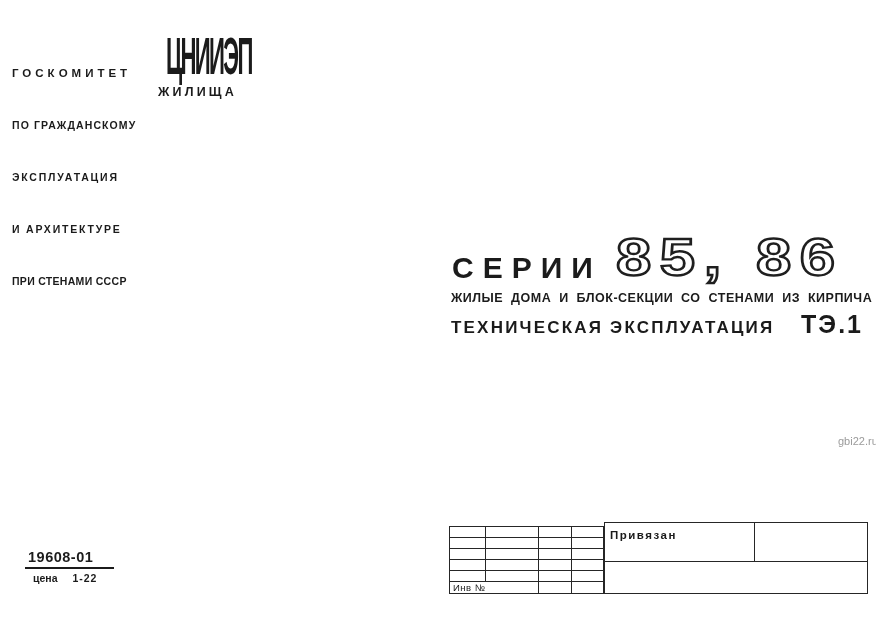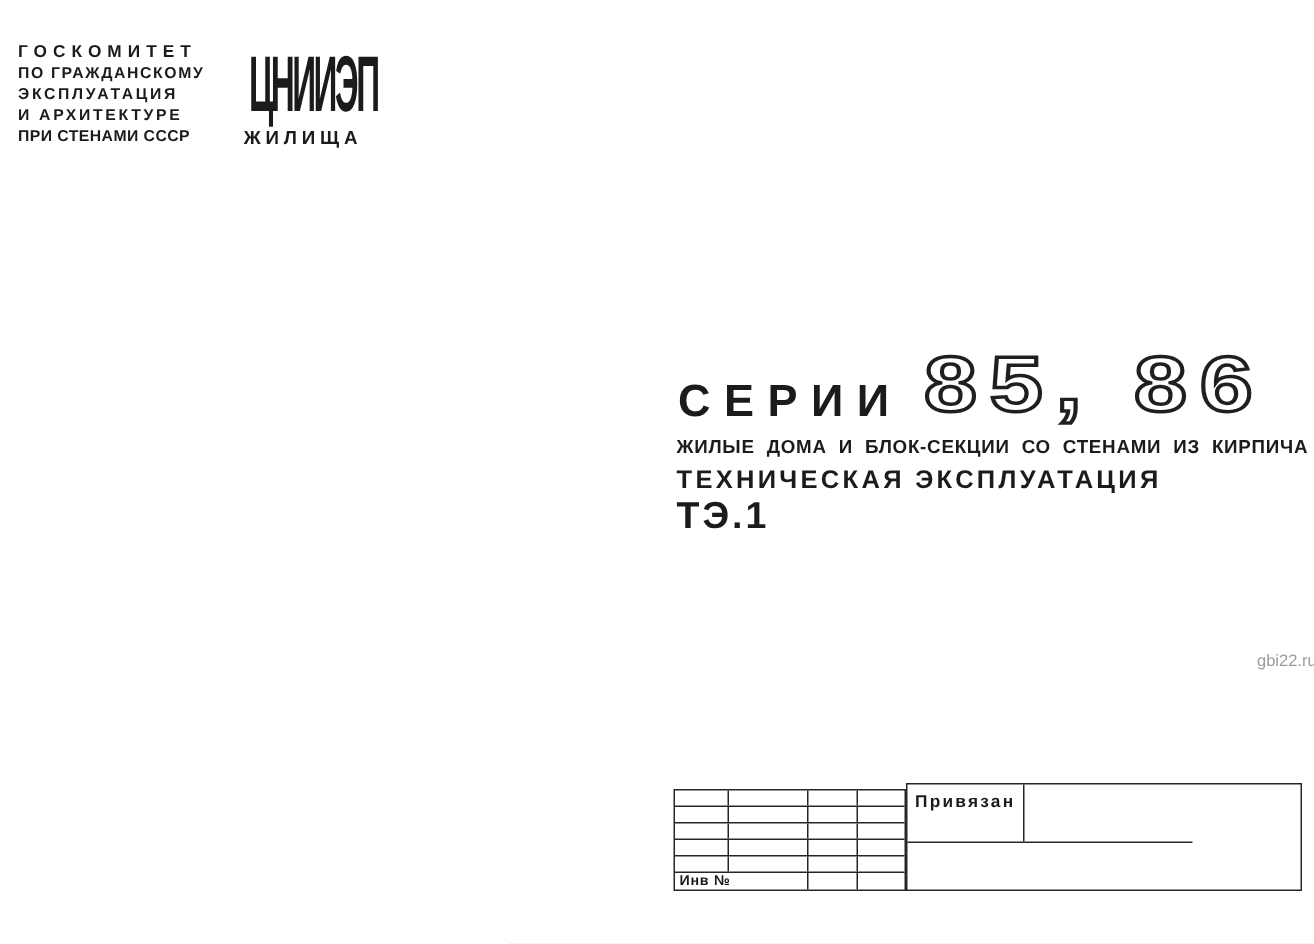--- a/index.html
+++ b/index.html
@@ -7,36 +7,36 @@
     position:relative;
     width:876px;height:629px;
     background:#ffffff;
     overflow:hidden;
     font-family:"Liberation Sans", sans-serif;
     color:#1b1b1b;
     margin:0 auto;
   }
   
   .agency{position:absolute;left:12px;top:28px;font-weight:bold;}
-  .agency .ln{display:block;white-space:nowrap;line-height:14px;font-size:10.5px;}
+  .agency .ln{display:block;white-space:nowrap;line-height:14px;font-size:10.5px;margin-top:38px;}
   .agency .ln.l0{font-size:11.5px;letter-spacing:4px;}
   .agency .ln.l1{letter-spacing:1.1px;}
   .agency .ln.l2{letter-spacing:1.8px;}
   .agency .ln.l3{letter-spacing:1.8px;}
   .agency .ln.l4{letter-spacing:0.3px;}
   
   .logo{position:absolute;left:158px;top:27px;width:88px;height:72px;}
   .logo-top{
     position:absolute;left:0;top:0;width:100%;text-align:center;
     font-size:27px;font-weight:bold;letter-spacing:-2px;
     transform:scale(0.82,1.95);transform-origin:top center;
     white-space:nowrap;
   }
   .logo-bottom{
-    position:absolute;left:0;top:58px;width:100%;text-align:center;
+    position:absolute;left:0;top:58px;width:100%;
     font-size:12.5px;font-weight:bold;letter-spacing:3.2px;white-space:nowrap;
   }
   
   .series-label{
     position:absolute;left:452px;top:251px;
     font-size:30px;font-weight:bold;letter-spacing:9px;white-space:nowrap;
   }
   .series-numbers{
     position:absolute;left:616px;top:227px;
     font-size:52px;font-weight:bold;letter-spacing:7px;white-space:nowrap;
@@ -46,21 +46,21 @@
   @supports not ((-webkit-text-stroke:1px #000)){
     .series-numbers{color:#1f1f1f;}
   }
   .subtitle{
     position:absolute;left:451px;top:291px;width:415px;
     font-size:12.5px;font-weight:bold;letter-spacing:0.5px;word-spacing:4px;
     white-space:nowrap;
   }
   .doctype-row{
     position:absolute;left:451px;top:310px;width:412px;
-    display:flex;justify-content:space-between;align-items:baseline;flex-direction:column;
+    display:flex;justify-content:space-between;align-items:baseline;
   }
   .doc-type{font-size:17px;font-weight:bold;letter-spacing:2.2px;white-space:nowrap;}
   .doc-code{font-size:25px;font-weight:bold;letter-spacing:2px;white-space:nowrap;}
   
   .watermark{position:absolute;left:838px;top:435px;font-size:11px;}
   
   .catalog{position:absolute;left:25px;top:549px;}
   .catalog-number{
     display:block;width:86px;padding-bottom:2px;padding-left:3px;
     border-bottom:2px solid #1b1b1b;
@@ -76,25 +76,25 @@
     display:flex;flex-direction:column;
   }
   .grid-row{flex:1;display:flex;border-bottom:1.4px solid #262626;}
   .grid-row:last-child{border-bottom:none;}
   .gcell{border-right:1.4px solid #262626;box-sizing:border-box;}
   .gcell.c1{width:36px;}
   .gcell.c2{width:53px;}
   .gcell.c3{width:33px;}
   .gcell.c4{flex:1;border-right:none;}
   .gcell.c12{width:89px;display:flex;align-items:center;}
-  .inv-label{font-size:9.5px;font-weight:bold;padding-left:3px;letter-spacing:0.5px;white-space:nowrap;}
+  .inv-label{font-size:9.5px;font-weight:normal;padding-left:3px;letter-spacing:0.5px;white-space:nowrap;}
   .stamp-right{
     position:absolute;left:155px;top:0;width:264px;height:72px;
     border:1.4px solid #262626;box-sizing:border-box;
-    display:flex;flex-direction:row;
+    display:flex;flex-direction:column;
   }
   .stamp-top{height:39px;border-bottom:1.4px solid #262626;display:flex;box-sizing:border-box;}
   .stamp-cell{flex:1;border-right:1.4px solid #262626;box-sizing:border-box;padding:2px 5px;}
   .stamp-label{font-size:11.5px;font-weight:bold;letter-spacing:1.5px;white-space:nowrap;}
   .stamp-corner{width:112px;}
   .stamp-bottom{flex:1;}
 </style>
 </head>
 <body>
 
@@ -116,20 +116,27 @@
   <div class="series-label">СЕРИИ</div>
   <div class="series-numbers">85, 86</div>
   <div class="subtitle">ЖИЛЫЕ ДОМА И БЛОК-СЕКЦИИ СО СТЕНАМИ ИЗ КИРПИЧА</div>
   <div class="doctype-row">
     <span class="doc-type">ТЕХНИЧЕСКАЯ ЭКСПЛУАТАЦИЯ</span>
     <span class="doc-code">ТЭ.1</span>
   </div>
 
   <div class="watermark" style="color: rgb(155, 155, 155);">gbi22.ru</div>
 
+  <div class="catalog">
+    <span class="catalog-number">19608-01</span>
+    <div class="price-row">
+      <span class="price-label">цена</span>
+      <span class="price-value">1-22</span>
+    </div>
+  </div>
 
   <div class="titleblock">
     <div class="stamp-grid">
       <div class="grid-row">
         <div class="gcell c1"></div>
         <div class="gcell c2"></div>
         <div class="gcell c3"></div>
         <div class="gcell c4"></div>
       </div>
       <div class="grid-row">

